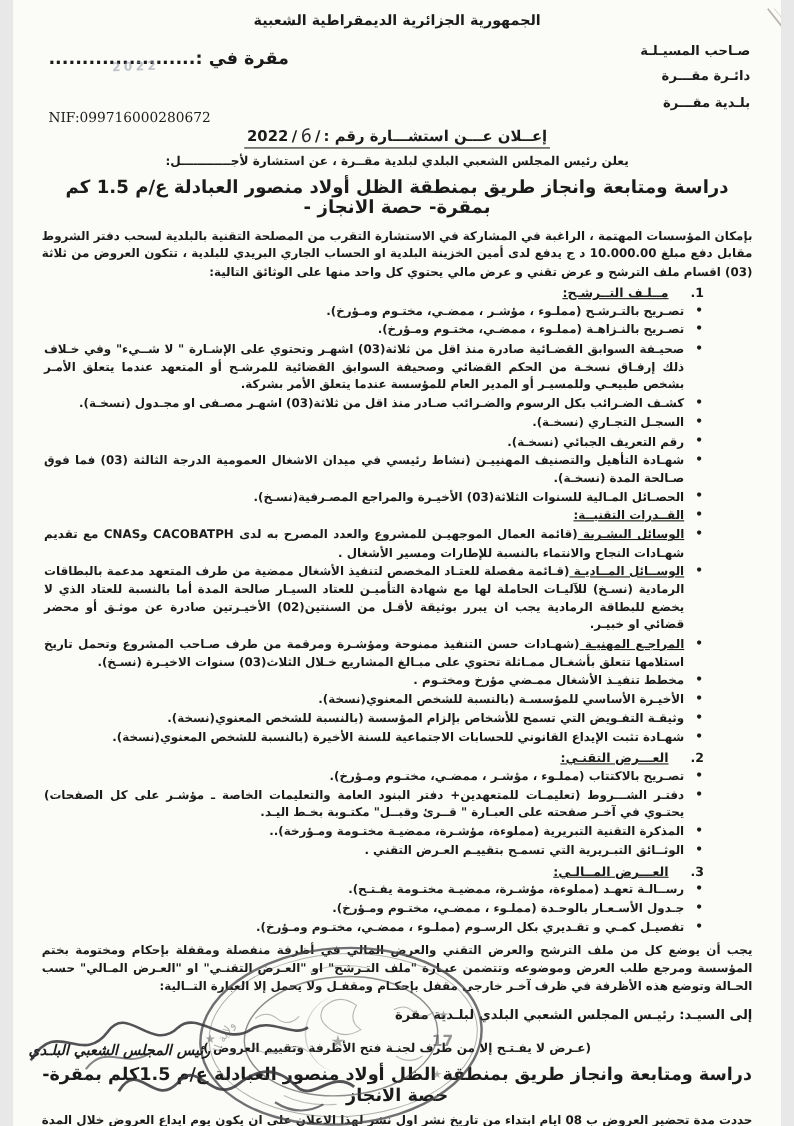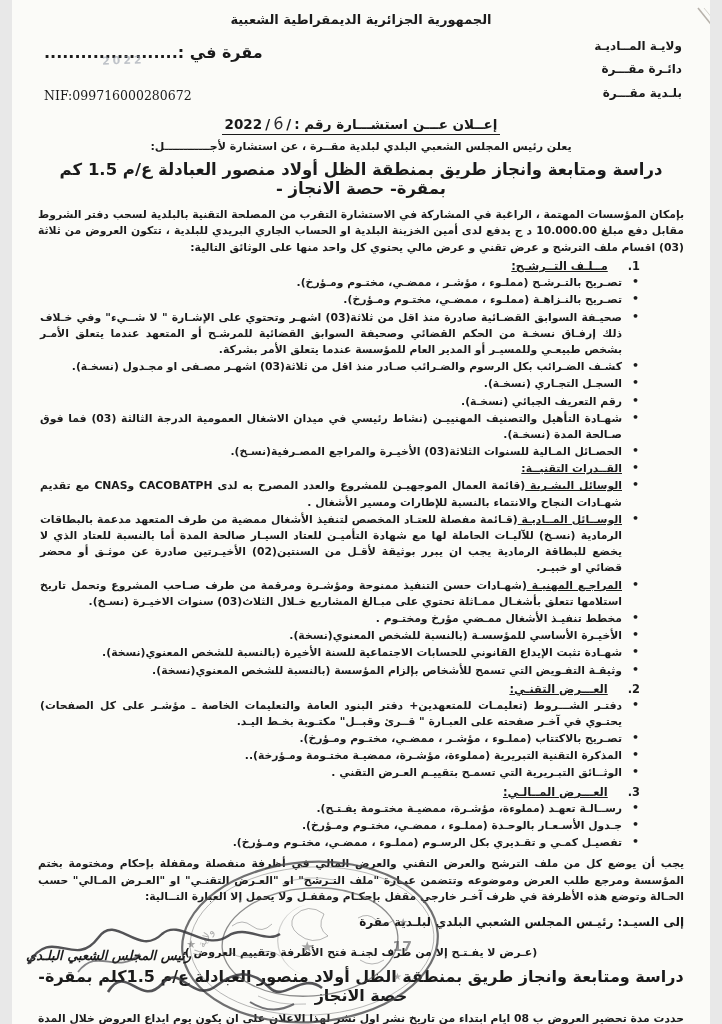--- a/index.html
+++ b/index.html
@@ -13,21 +13,21 @@
     overflow:hidden;
     direction:rtl;
   }
   .content{padding:12px 26px 0 26px;}
   .republic{text-align:center;font-weight:bold;font-size:13px;}
   .topbar{position:relative;height:88px;}
   .admin{position:absolute;right:2px;top:8px;font-weight:bold;font-size:12px;line-height:1.95;text-align:right;}
   .admin div{white-space:nowrap;}
   .placedate{position:absolute;left:6px;top:16px;font-weight:bold;font-size:16px;}
   .faintstamp{position:absolute;left:64px;top:27px;color:#8f96a3;opacity:.55;font-size:11px;letter-spacing:3px;transform:rotate(-2deg);font-weight:bold;}
-  .nif{position:absolute;left:6px;top:61px;font-size:12.5px;font-family:"DejaVu Serif",serif;direction:ltr;}
+  .nif{position:absolute;left:6px;top:72px;font-size:12.5px;font-family:"DejaVu Serif",serif;direction:ltr;}
   .ann-heading{display:flex;justify-content:center;align-items:flex-end;font-weight:bold;font-size:13.5px;margin-top:-2px;}
   .ann-heading .u{border-bottom:1.7px solid #1b1b1b;padding:0 3px 2px 3px;display:flex;align-items:flex-end;gap:3px;}
   .hand{font-style:italic;font-size:16px;transform:rotate(-14deg) translateY(1px);font-weight:normal;color:#2e2e33;}
   .announcer{text-align:center;font-weight:bold;font-size:11px;margin-top:5px;}
   .big-title{text-align:center;font-weight:bold;font-size:16.5px;margin:7px 0 9px 0;letter-spacing:-.2px;}
   .para{font-size:10.8px;line-height:1.52;text-align:justify;font-weight:bold;}
   .intro{margin-bottom:3px;}
   .section-h{font-weight:bold;font-size:11.4px;padding-right:44px;margin:3px 0 2px 0;}
   .section-h .num{display:inline-block;margin-left:16px;}
   .section-h .ttl{text-decoration:underline;}
@@ -48,21 +48,21 @@
 </head>
 <body>
 
 <div class="page">
   <div class="content">
 
     <div class="republic">الجمهورية الجزائرية الديمقراطية الشعبية</div>
 
     <div class="topbar">
       <div class="admin">
-        <div>ولايـة المــاديـة</div>
+        <div>صـاحب المسيـلـة</div>
         <div>دائـرة مقـــرة</div>
         <div>بلـدية مقـــرة</div>
       </div>
       <div class="placedate">مقرة في :......................</div>
       <div class="faintstamp">2022</div>
       <div class="nif">NIF:099716000280672</div>
     </div>
 
     <div class="ann-heading">
       <span class="u">
@@ -109,36 +109,36 @@
           <div class="li"><span class="lead">الوسائل البشـرية </span><span>(قائمة العمال الموجهيـن للمشروع والعدد المصرح به لدى  CACOBATPH وCNAS مع تقديم شهـادات النجاح والانتماء بالنسبة للإطارات ومسير الأشغال .</span></div>
 
           <div class="li"><span class="lead">الوســائل المــاديـة </span><span>(قـائمة مفصلة للعتـاد المخصص لتنفيذ الأشغال ممضية من طرف المتعهد مدعمة بالبطاقات الرمادية (نسـخ) للآليـات الحاملة لها مع شهادة التأميـن للعتاد السيـار صالحة المدة أما بالنسبة للعتاد الذي لا يخضع للبطاقة الرمادية يجب ان يبرر بوثيقة لأقـل من السنتين(02) الأخيـرتين صادرة عن موثـق أو محضر قضائي او خبيـر.</span></div>
 
           <div class="li"><span class="lead">المراجـع المهنيـة </span><span>(شهـادات حسن التنفيذ ممنوحة ومؤشـرة ومرقمة من طرف صـاحب المشروع وتحمل تاريخ استلامها تتعلق بأشغـال ممـاثلة تحتوي على مبـالغ المشاريع خـلال الثلاث(03) سنوات الاخيـرة (نسـخ).</span></div>
 
           <div class="li"><span class="lead"></span><span>مخطط  تنفيـذ الأشغال ممـضي مؤرخ ومختـوم .</span></div>
 
           <div class="li"><span class="lead"></span><span>الأخيـرة الأساسي للمؤسسـة (بالنسبة للشخص المعنوي(نسخة).</span></div>
 
+          <div class="li"><span class="lead"></span><span>وثيقـة التفـويض التي تسمح للأشخاص بإلزام المؤسسة (بالنسبة للشخص المعنوي(نسخة).</span></div>
+
           <div class="li"><span class="lead"></span><span>شهـادة تثبت الإيداع القانوني للحسابات الاجتماعية للسنة الأخيرة (بالنسبة للشخص المعنوي(نسخة).</span></div>
-
-          <div class="li"><span class="lead"></span><span>وثيقـة التفـويض التي تسمح للأشخاص بإلزام المؤسسة (بالنسبة للشخص المعنوي(نسخة).</span></div>
         </div>
     </div>
 
     <div class="section">
       <div class="section-h">
         <span class="num">2.</span>
         <span class="ttl">العـــرض التقنـي:</span>
       </div>
       <div>
 
+          <div class="li"><span class="lead"></span><span>تصـريح بالاكتتاب (مملـوء ، مؤشـر ، ممضـي، مختـوم ومـؤرخ).</span></div>
+
           <div class="li"><span class="lead"></span><span>دفتـر الشـــروط (تعليمـات للمتعهدين+ دفتر البنود العامة والتعليمات الخاصة ـ مؤشـر على كل الصفحات) يحتـوي في آخـر صفحته على العبـارة " قــرئ وقبــل" مكتـوبة بخـط اليـد.</span></div>
-
-          <div class="li"><span class="lead"></span><span>تصـريح بالاكتتاب (مملـوء ، مؤشـر ، ممضـي، مختـوم ومـؤرخ).</span></div>
 
           <div class="li"><span class="lead"></span><span>المذكرة التقنية التبريرية (مملوءة، مؤشـرة، ممضيـة مختـومة ومـؤرخة)..</span></div>
 
           <div class="li"><span class="lead"></span><span>الوثــائق التبـريرية التي تسمـح بتقييـم العـرض التقني .</span></div>
         </div>
     </div>
 
     <div class="section">
       <div class="section-h">
         <span class="num">3.</span>

